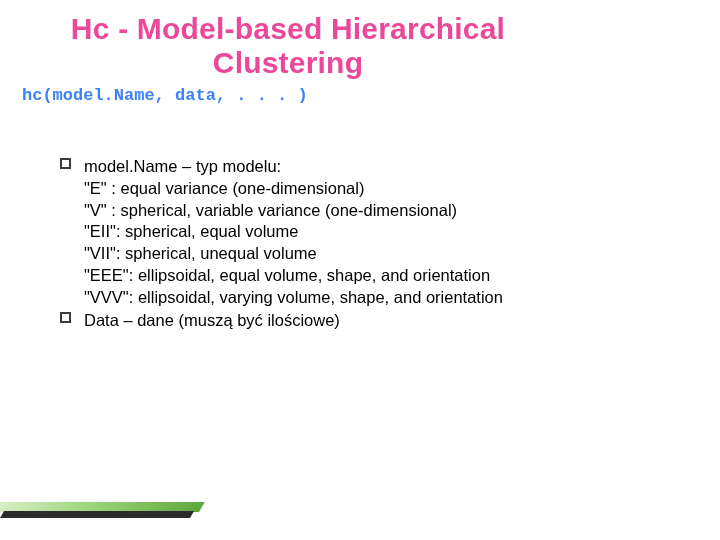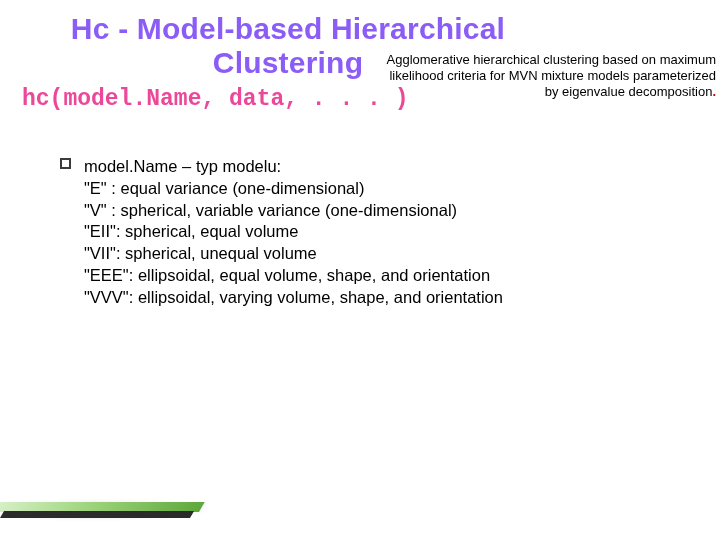--- a/index.html
+++ b/index.html
@@ -20,31 +20,31 @@
   }
   .title {
     position: absolute;
     top: 12px;
     left: 0;
     width: 576px;
     text-align: center;
     font-family: "Trebuchet MS", "Lucida Grande", sans-serif;
     font-size: 30px;
     font-weight: 700;
-    color: #8b5cf6;
+    color: #ec4899;
     letter-spacing: 0.2px;
   }
   .code-call {
     position: absolute;
     top: 86px;
     left: 22px;
     font-family: "Courier New", monospace;
-    font-size: 23px;
+    font-size: 17px;
     font-weight: 700;
-    color: #ec4899;
+    color: #3b82f6;
     white-space: pre;
   }
   .desc {
     position: absolute;
     top: 52px;
     right: 4px;
     width: 340px;
     font-size: 13px;
     line-height: 1.22;
     text-align: right;
@@ -122,37 +122,38 @@
 </style>
 </head>
 <body>
 
 <div class="slide">
 
   <div class="title">Hc - Model-based Hierarchical Clustering</div>
 
   <div class="code-call">hc(model.Name, data, . . . )</div>
 
-  <div class="desc">
-    <span>Agglomerative hierarchical clustering based on maximum likelihood criteria for MVN mixture models parameterized by eigenvalue decomposition</span><span class="dot">.</span>
-  </div>
 
   <div class="content">
 
     <div class="item">
       <span class="bullet"></span>
       <span class="line">model.Name – typ modelu:</span>
       <span class="line">"E" : equal variance (one-dimensional)</span>
       <span class="line">"V" : spherical, variable variance (one-dimensional)</span>
       <span class="line">"EII": spherical, equal volume</span>
       <span class="line">"VII": spherical, unequal volume</span>
       <span class="line">"EEE": ellipsoidal, equal volume, shape, and orientation</span>
       <span class="line">"VVV": ellipsoidal, varying volume, shape, and orientation</span>
     </div>
 
+    <div class="item">
+      <span class="bullet"></span>
+      <span class="line">Data – dane (muszą być ilościowe)</span>
+    </div>
 
   </div>
 
   <div class="accent">
     <div class="bar-shadow"></div>
     <div class="bar-green"></div>
     <div class="bar-dark"></div>
   </div>
 
 </div>

